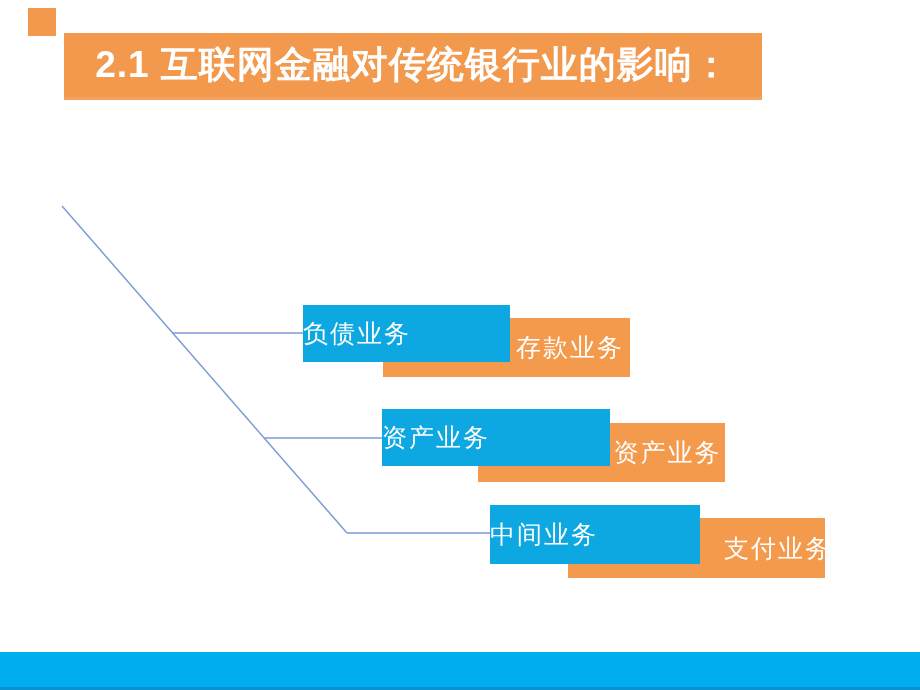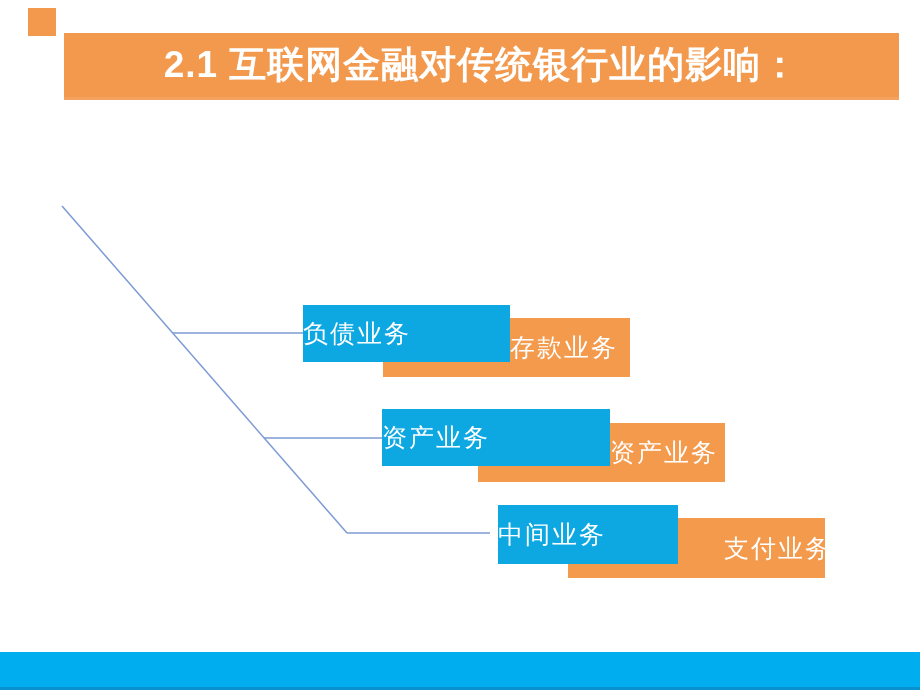--- a/index.html
+++ b/index.html
@@ -28,21 +28,21 @@
     top: 8px;
     width: 28px;
     height: 28px;
     background: #F2994E;
     z-index: 4;
   }
   .title-bar {
     position: absolute;
     left: 64px;
     top: 33px;
-    width: 835px;
+    width: 698px;
     height: 64px;
     background: #F2994E;
     border-bottom: 3px solid rgba(244, 170, 110, 0.55);
     display: flex;
     align-items: center;
     justify-content: center;
     z-index: 3;
   }
   .title-text {
     color: #ffffff;
@@ -85,32 +85,33 @@
     z-index: 3;
   }
   .orange-box {
     background: #F39A4D;
     z-index: 2;
     justify-content: flex-start;
   }
   .orange-label-area {
     display: flex;
     align-items: center;
+    justify-content: center;
     height: 100%;
   }
 
   .row1-blue   { left: 303px; top: 305px; width: 207px; height: 57px; }
   .row1-orange { left: 383px; top: 318px; width: 247px; height: 59px; }
   .row1-orange .orange-label-area { margin-left: 127px; width: 120px; }
 
   .row2-blue   { left: 382px; top: 409px; width: 228px; height: 57px; }
   .row2-orange { left: 478px; top: 423px; width: 247px; height: 59px; }
   .row2-orange .orange-label-area { margin-left: 132px; width: 115px; }
 
-  .row3-blue   { left: 490px; top: 505px; width: 180px; height: 59px; margin-left: 8px; }
+  .row3-blue   { left: 490px; top: 505px; width: 210px; height: 59px; }
   .row3-orange { left: 568px; top: 518px; width: 257px; height: 60px; }
   .row3-orange .orange-label-area { margin-left: 132px; width: 125px; padding-left: 24px; }
 
   
   .footer-bar {
     position: absolute;
     left: 0;
     top: 652px;
     width: 920px;
     height: 38px;

